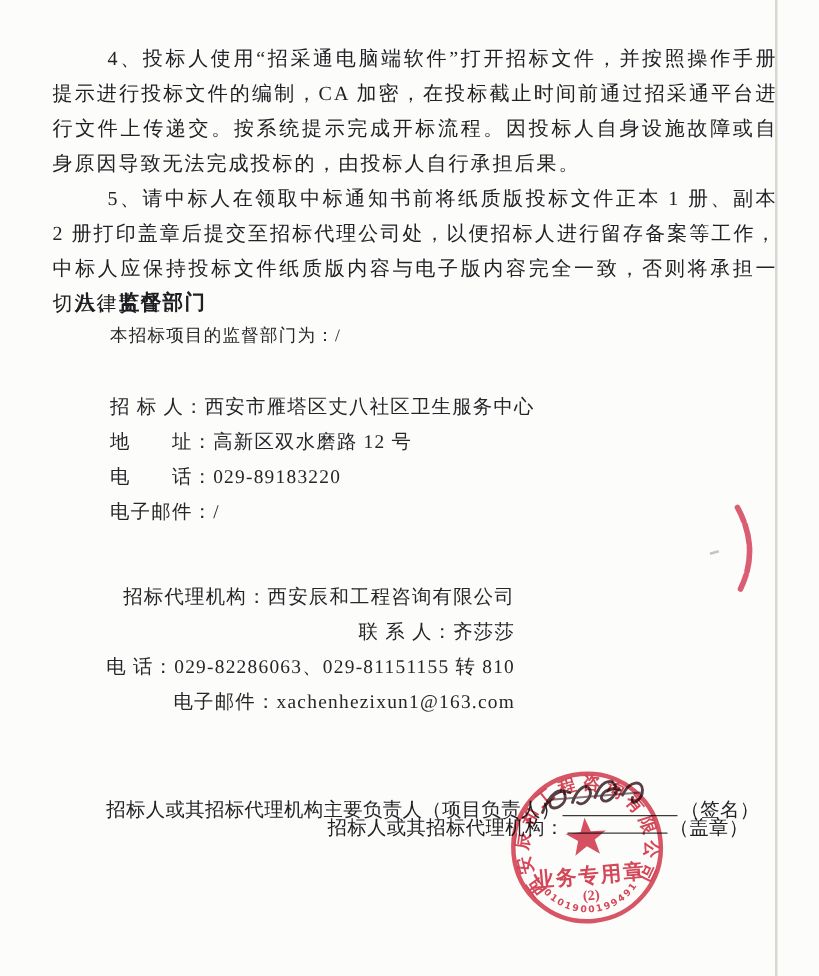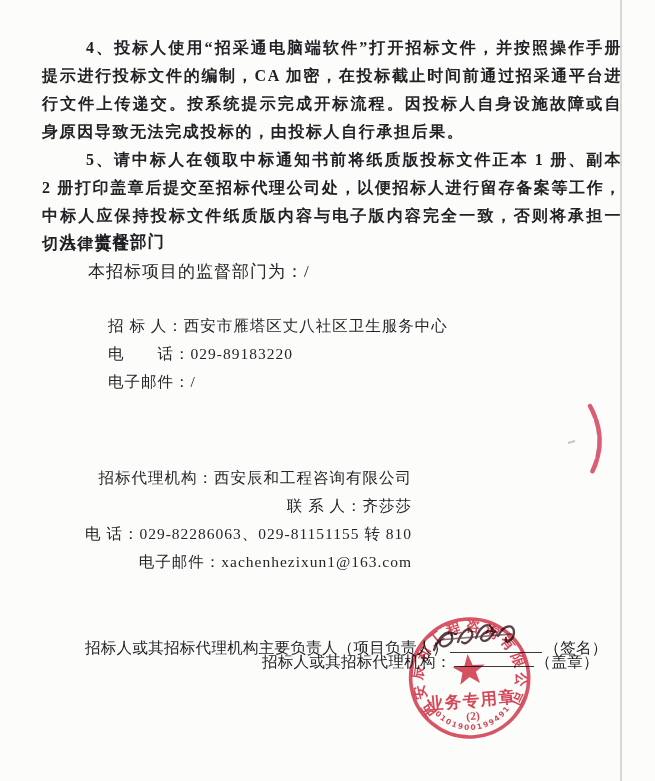--- a/index.html
+++ b/index.html
@@ -6,29 +6,29 @@
   .page{
     position:relative;width:655px;height:781px;overflow:hidden;
     background:#fcfcfa;
     font-family:"Liberation Serif","DejaVu Serif",serif;
     color:#26262a;
   }
   .para{
     position:absolute;left:42px;width:580px;margin:0;
     font-size:16px;line-height:28px;letter-spacing:1.6px;
     text-align:justify;text-indent:44px;color:#222226;
-    font-weight:700;
+    font-weight:400;
   }
   .heading{
     position:absolute;left:60px;margin:0;
     font-size:16.5px;font-weight:bold;letter-spacing:1px;color:#1e1e22;text-align:right;
   }
   .plainline{
     position:absolute;left:88px;margin:0;
-    font-size:17px;letter-spacing:1px;color:#26262a;
+    font-size:14px;letter-spacing:1px;color:#26262a;
   }
   .contact-block{position:absolute;margin:0;}
   .contact-block .row{height:28px;line-height:28px;font-size:15.5px;letter-spacing:1px;white-space:nowrap;}
   .sigline{
     position:absolute;margin:0;white-space:nowrap;
     font-size:15.5px;letter-spacing:0.3px;color:#222226;
   }
   .uline{
     display:inline-block;height:1px;border-bottom:1.2px solid #3a3a3e;
     vertical-align:baseline;margin:0 2px;
@@ -45,23 +45,26 @@
 
 <div class="page">
 
   <p class="para" style="top:34px;">4、投标人使用“招采通电脑端软件”打开招标文件，并按照操作手册提示进行投标文件的编制，CA 加密，在投标截止时间前通过招采通平台进行文件上传递交。按系统提示完成开标流程。因投标人自身设施故障或自身原因导致无法完成投标的，由投标人自行承担后果。</p>
   <p class="para" style="top:146px;">5、请中标人在领取中标通知书前将纸质版投标文件正本 1 册、副本 2 册打印盖章后提交至招标代理公司处，以便招标人进行留存备案等工作，中标人应保持投标文件纸质版内容与电子版内容完全一致，否则将承担一切法律责任。</p>
 
   <h3 class="heading" style="top:231px;">八、监督部门</h3>
   <p class="plainline" style="top:260px;">本招标项目的监督部门为：/</p>
 
 
-  <div class="contact-block" style="left:88px;top:312px;margin-left:20px;">
+  <div class="contact-block" style="left:88px;top:312px;">
     <div class="row">
       <span>招 标 人：</span><span>西安市雁塔区丈八社区卫生服务中心</span>
+    </div>
+    <div class="row">
+      <span>地　　址：</span><span>高新区双水磨路 12 号</span>
     </div>
     <div class="row">
       <span>电　　话：</span><span>029-89183220</span>
     </div>
     <div class="row">
       <span>电子邮件：</span><span>/</span>
     </div>
   </div>
 
   <div class="contact-block" style="left:85px;top:464px;text-align:right;">

